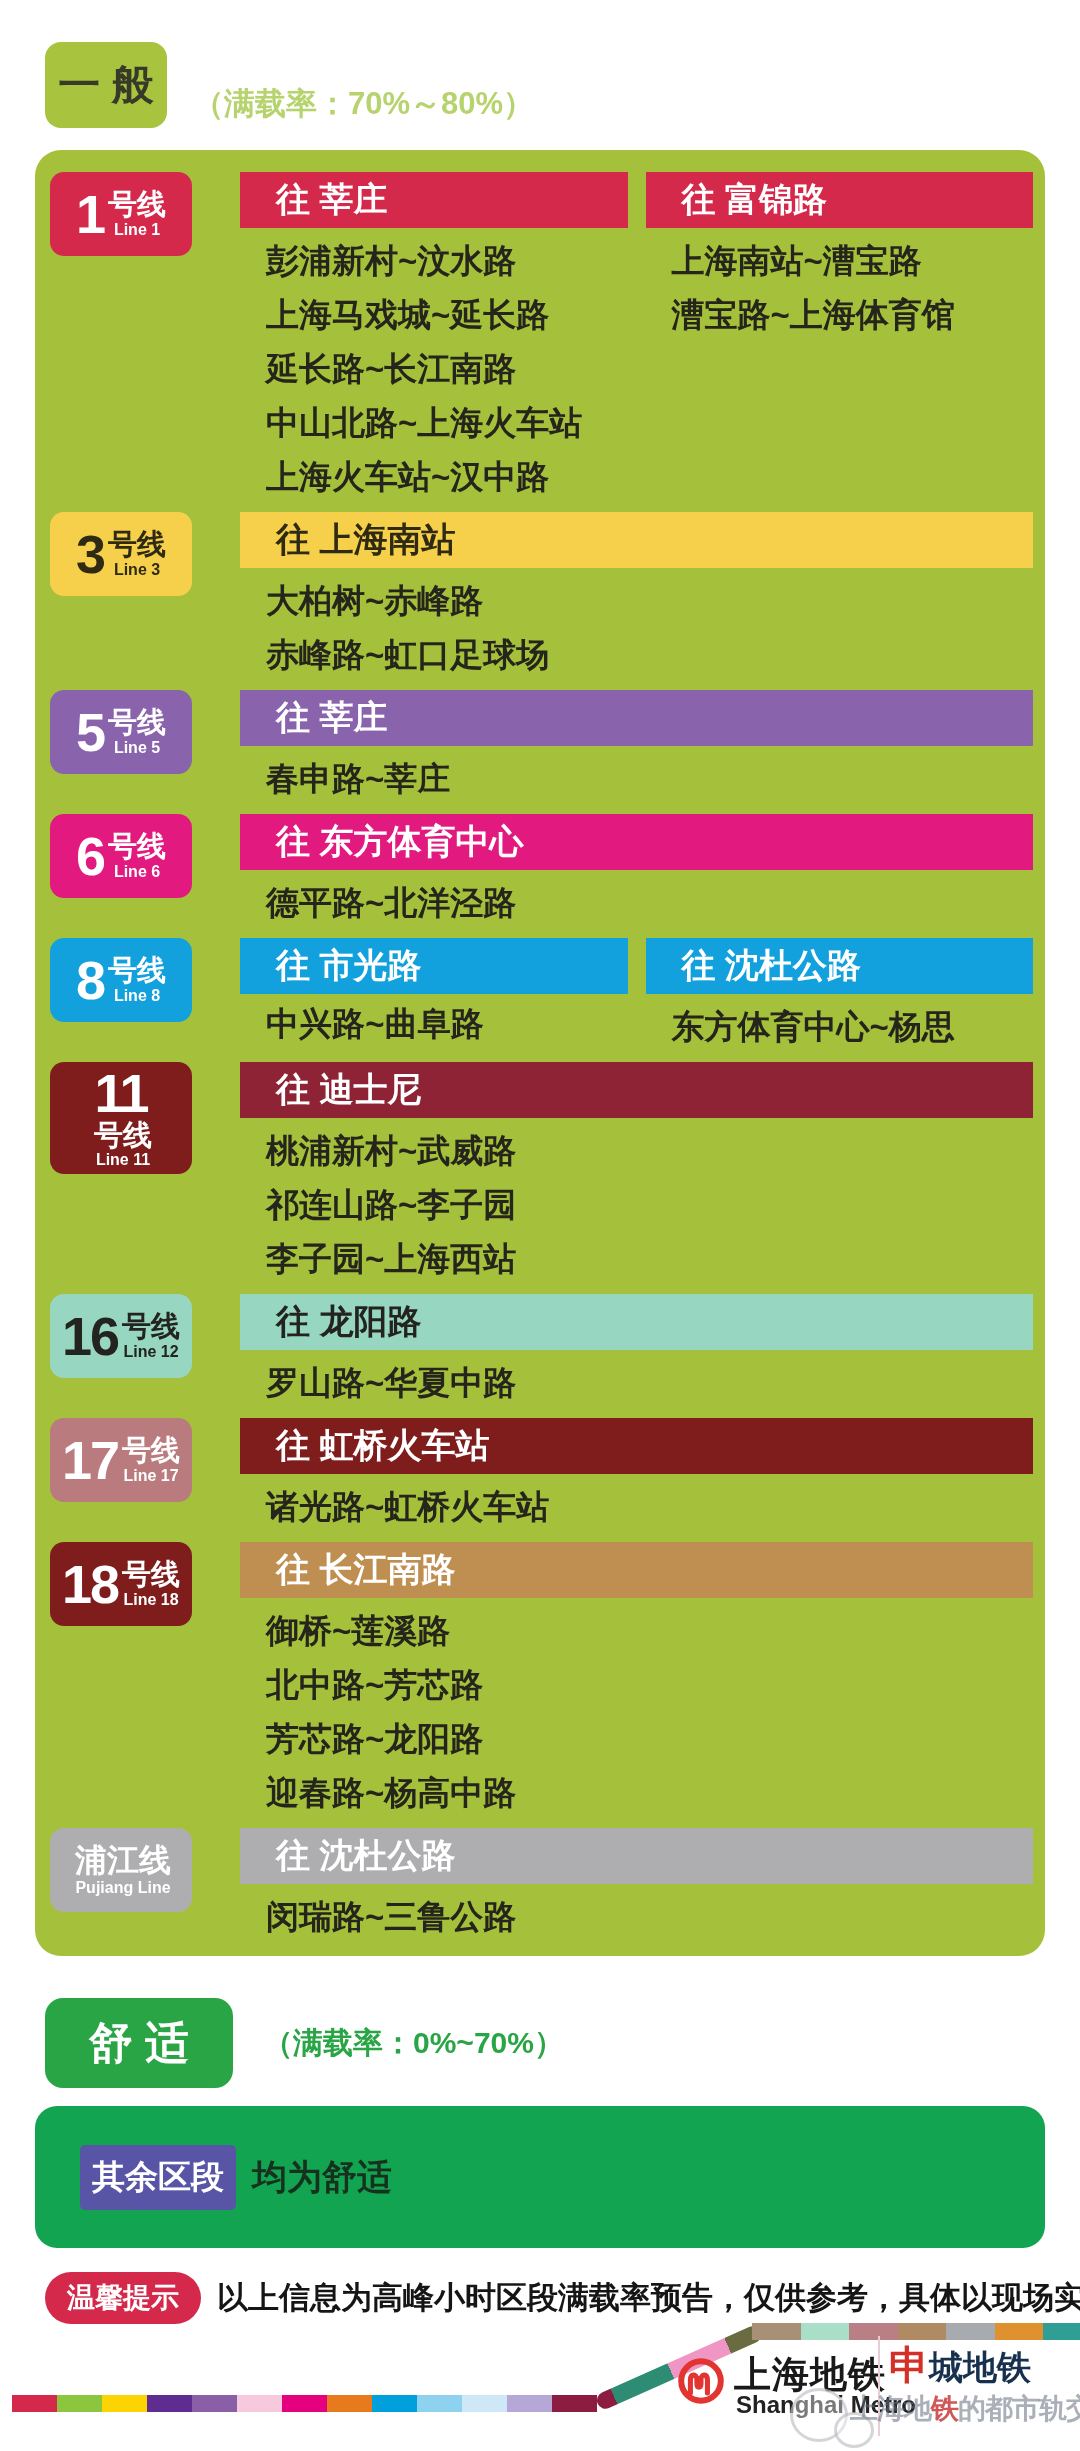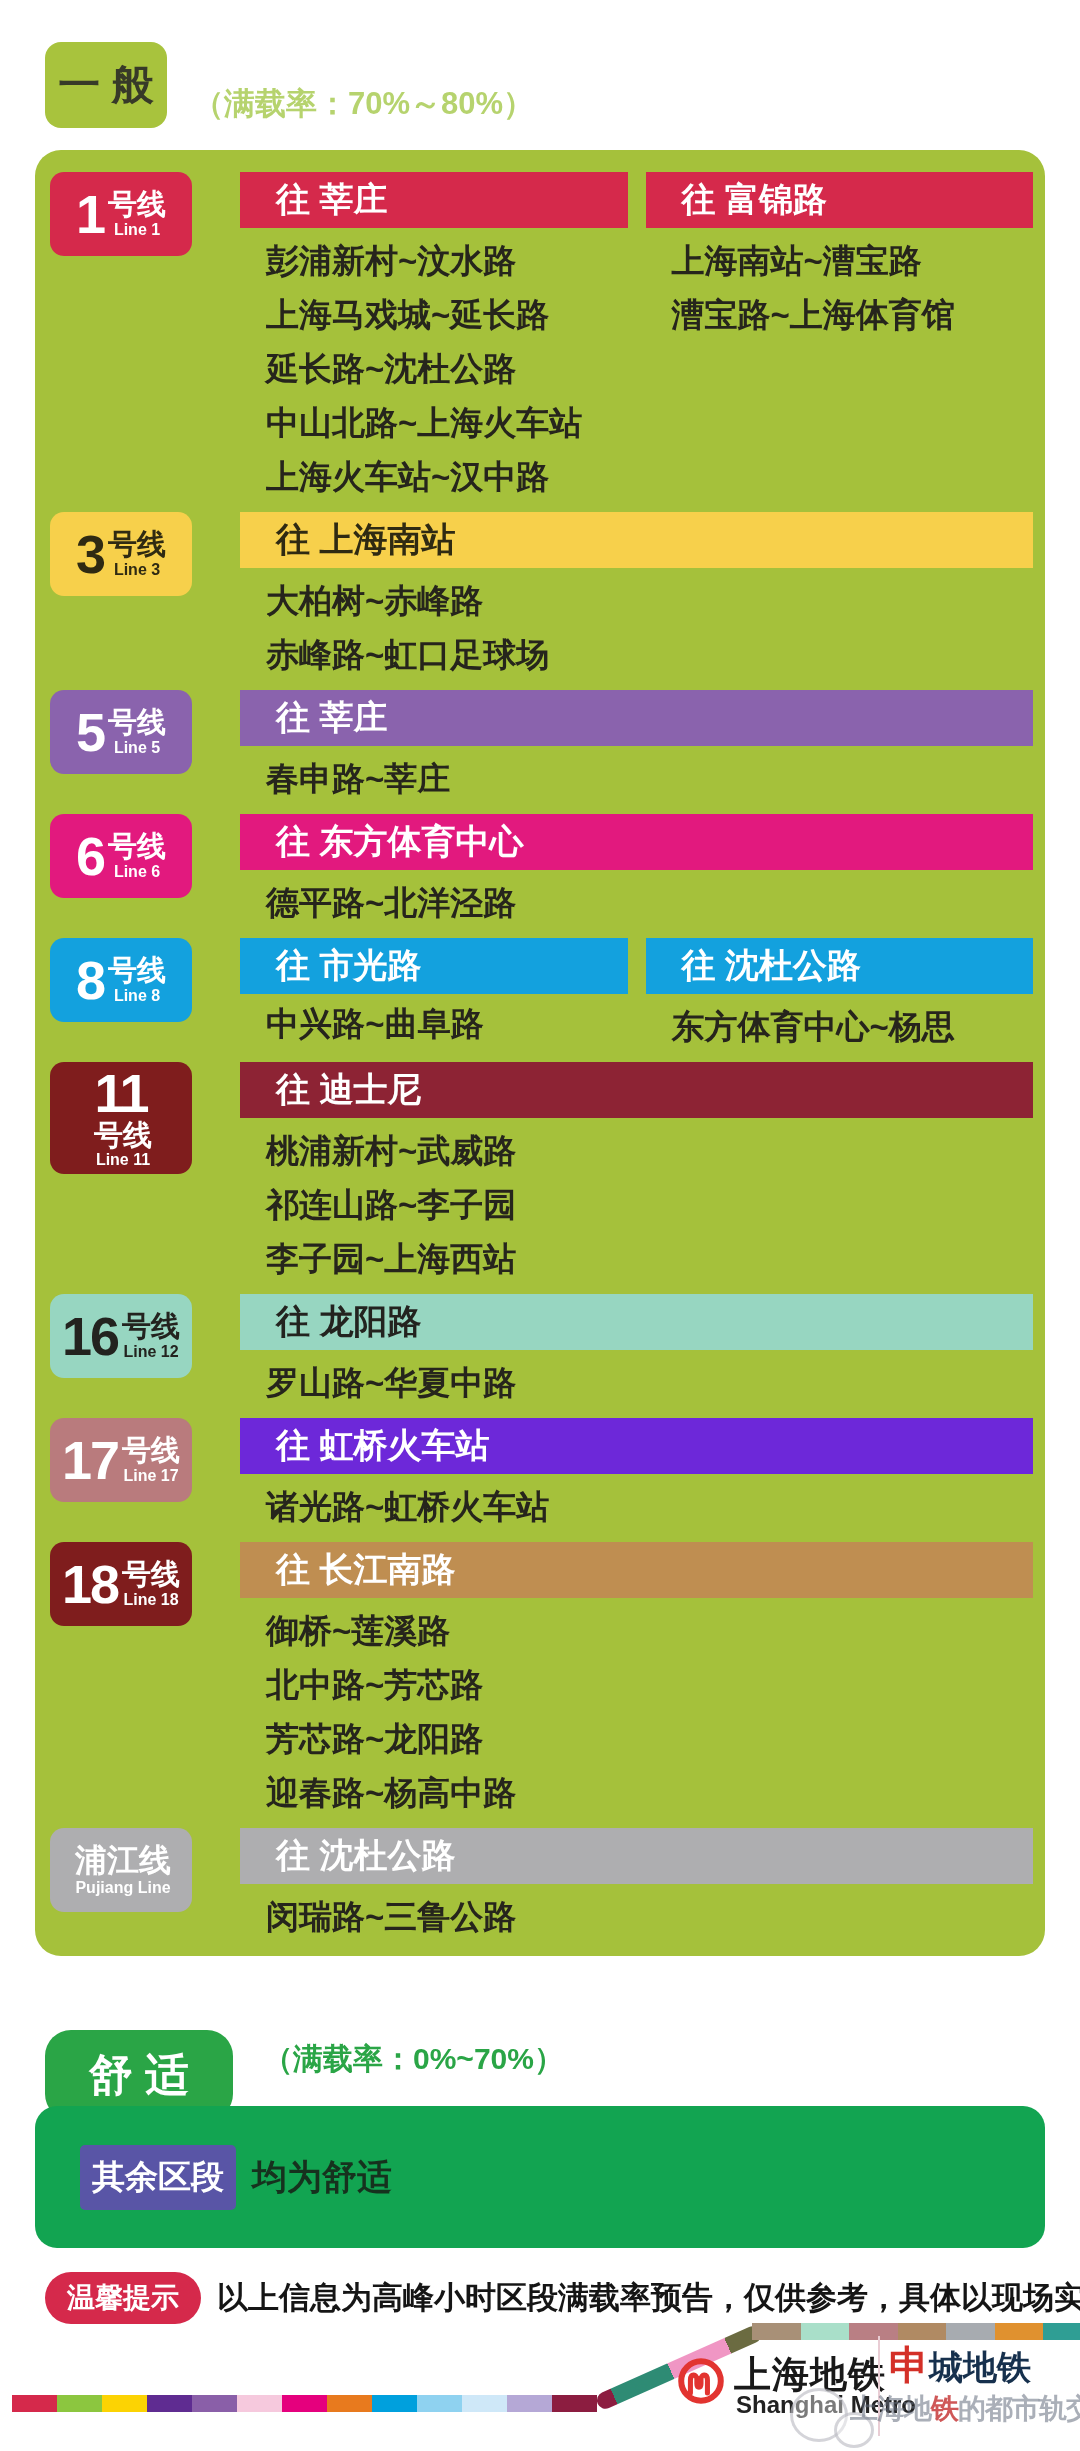--- a/index.html
+++ b/index.html
@@ -28,22 +28,22 @@
   .cols{flex:1;display:flex;gap:18px;min-width:0;}
   .col{flex:1;min-width:0;}
   .dest-bar{height:56px;display:flex;align-items:center;padding-left:36px;
             font-size:34px;font-weight:700;white-space:nowrap;}
   .stations{padding-top:6px;}
   .station{font-size:33px;font-weight:700;color:#26251c;line-height:54px;
            padding-left:26px;white-space:nowrap;}
 
   
   .comfort-header{position:absolute;left:45px;top:1998px;display:flex;align-items:center;gap:30px;}
-  .comfort-badge{width:188px;height:90px;border-radius:26px;background:#2aa546;color:#fff;
-                 font-size:44px;font-weight:700;display:flex;align-items:center;justify-content:center;margin-top:32px;}
+  .comfort-badge{width:188px;height:90px;border-radius:18px;background:#2aa546;color:#fff;
+                 font-size:44px;font-weight:700;display:flex;align-items:center;justify-content:center;}
   .comfort-rate{color:#2aa546;font-size:30px;font-weight:700;}
   .comfort-panel{position:absolute;left:35px;top:2106px;width:1010px;height:142px;background:#12a451;
                  border-radius:22px;display:flex;align-items:center;padding-left:45px;box-sizing:border-box;}
   .rest-badge{background:#5955a6;color:#fff;font-size:33px;font-weight:700;
               padding:10px 12px;border-radius:5px;}
   .rest-text{color:#16321e;font-size:35px;font-weight:700;margin-left:16px;}
 
   
   .notice{position:absolute;left:45px;top:2272px;display:flex;align-items:center;gap:16px;}
   .notice-pill{background:#d5294b;color:#fff;font-size:28px;font-weight:700;
@@ -96,21 +96,21 @@
               <span class="badge-en">Line 1</span>
             </span>
           </div>
         </div>
         <div class="cols">
           <div class="col">
             <div class="dest-bar" style="background: rgb(213, 41, 75); color: rgb(255, 255, 255);">往 莘庄</div>
             <div class="stations">
               <div class="station" style="color: rgb(38, 37, 28);">彭浦新村~汶水路</div>
               <div class="station" style="color: rgb(38, 37, 28);">上海马戏城~延长路</div>
-              <div class="station" style="color: rgb(38, 37, 28);">延长路~沈杜公路</div>
+              <div class="station" style="color: rgb(38, 37, 28);">延长路~长江南路</div>
               <div class="station" style="color: rgb(38, 37, 28);">中山北路~上海火车站</div>
               <div class="station" style="color: rgb(38, 37, 28);">上海火车站~汉中路</div>
             </div>
           </div>
           <div class="col">
             <div class="dest-bar" style="background: rgb(213, 41, 75); color: rgb(255, 255, 255);">往 富锦路</div>
             <div class="stations">
               <div class="station" style="color: rgb(38, 37, 28);">上海南站~漕宝路</div>
               <div class="station" style="color: rgb(38, 37, 28);">漕宝路~上海体育馆</div>
             </div>
@@ -245,21 +245,21 @@
           <div class="line-badge" style="background: rgb(185, 123, 125); color: rgb(255, 255, 255);">
             <span class="badge-num">17</span>
             <span class="badge-stack">
               <span class="badge-suffix">号线</span>
               <span class="badge-en">Line 17</span>
             </span>
           </div>
         </div>
         <div class="cols">
           <div class="col">
-            <div class="dest-bar" style="background: #6d28d9; color: rgb(255, 255, 255);">往 虹桥火车站</div>
+            <div class="dest-bar" style="background: #7f1d1d; color: rgb(255, 255, 255);">往 虹桥火车站</div>
             <div class="stations">
               <div class="station" style="color: rgb(38, 37, 28);">诸光路~虹桥火车站</div>
             </div>
           </div>
         </div>
       </div>
       <div class="line-row">
         <div class="badge-cell">
           <div class="line-badge" style="background: #7f1d1d; color: rgb(255, 255, 255);">
             <span class="badge-num">18</span>

